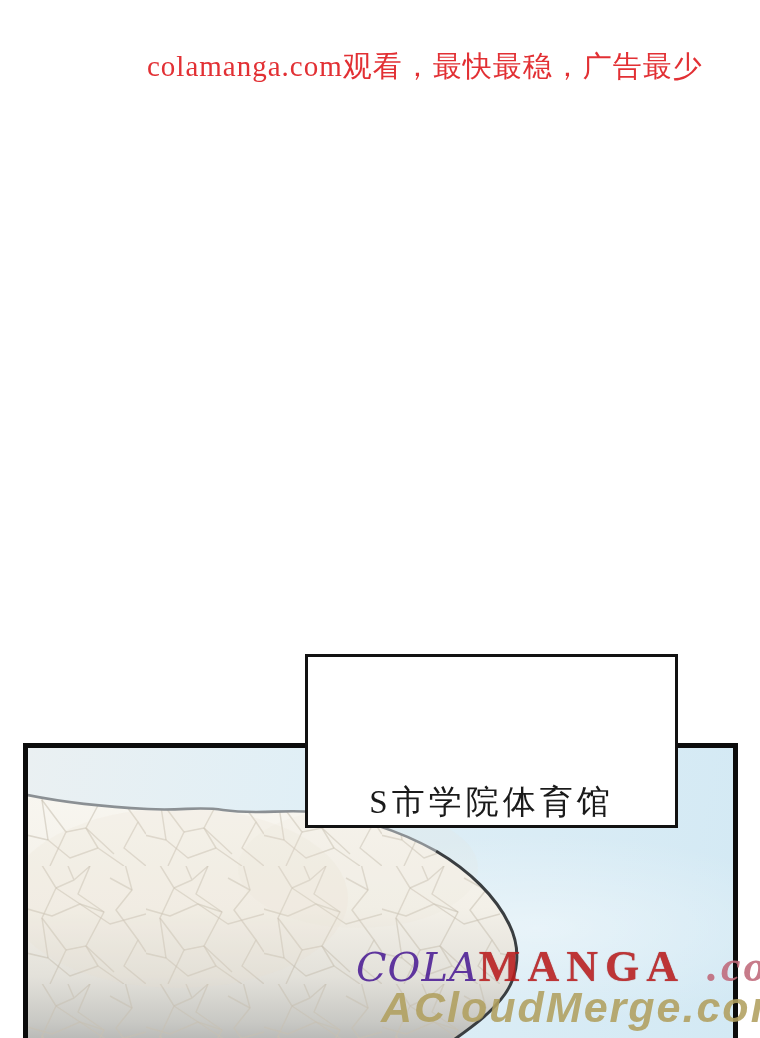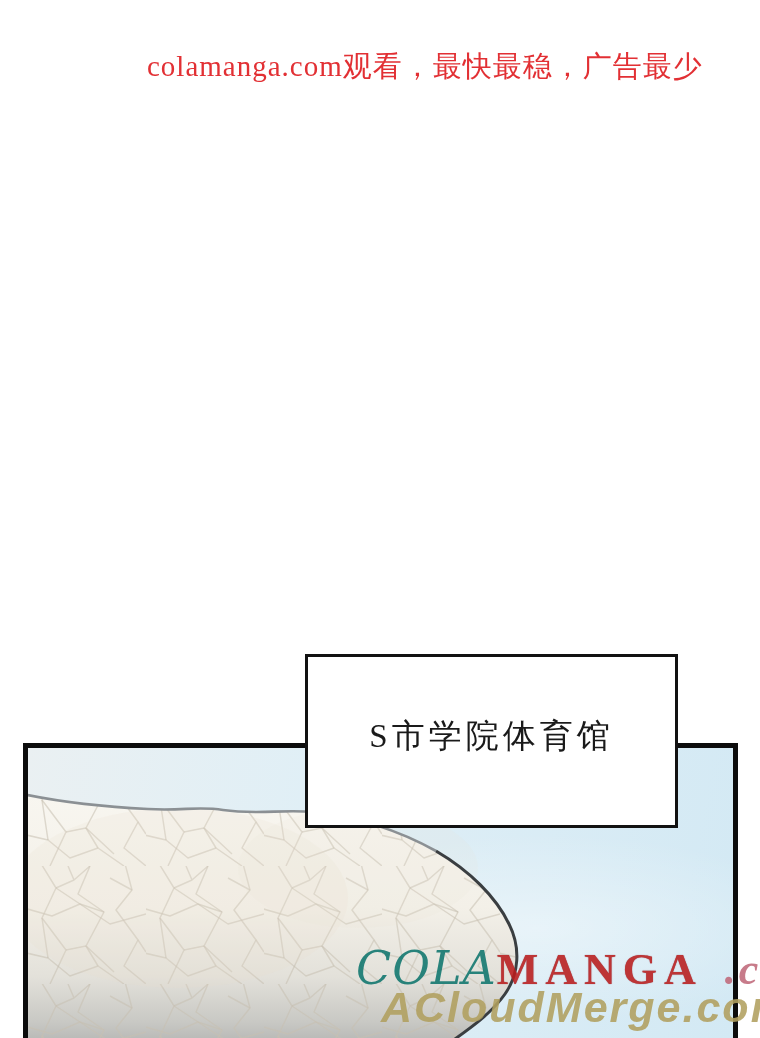--- a/index.html
+++ b/index.html
@@ -40,40 +40,40 @@
   .panel svg{position:absolute;left:0;top:0;display:block;}
 
   
   .caption-box{
     position:absolute;
     left:305px;top:654px;
     width:373px;height:174px;
     box-sizing:border-box;
     background:#ffffff;
     border:3px solid #121212;
-    display:flex;align-items:center;justify-content:center;
+    display:flex;align-items:flex-end;justify-content:center;
     z-index:2;
   }
   .caption-box span{
     font-family:"Liberation Serif", serif;
     font-size:33px;
     letter-spacing:4px;
     color:#1a1a1a;
     margin-top:-10px;
     white-space:nowrap;
   }
 
   
   .wm{position:absolute;white-space:nowrap;z-index:3;opacity:0.88;}
   .wm1{left:356px;top:941px;}
   .wm-cola{
     font-family:"DejaVu Serif", serif;
     font-style:italic;
-    font-size:46px;
-    color:#0f766e;
+    font-size:40px;
+    color:#4c1d95;
     letter-spacing:1px;
   }
   .wm-manga{
     font-family:"Liberation Serif", serif;
     font-weight:bold;
     font-size:44px;
     color:#b91c1c;
     letter-spacing:7px;
     text-shadow:0 0 1px #8e4450;
   }

